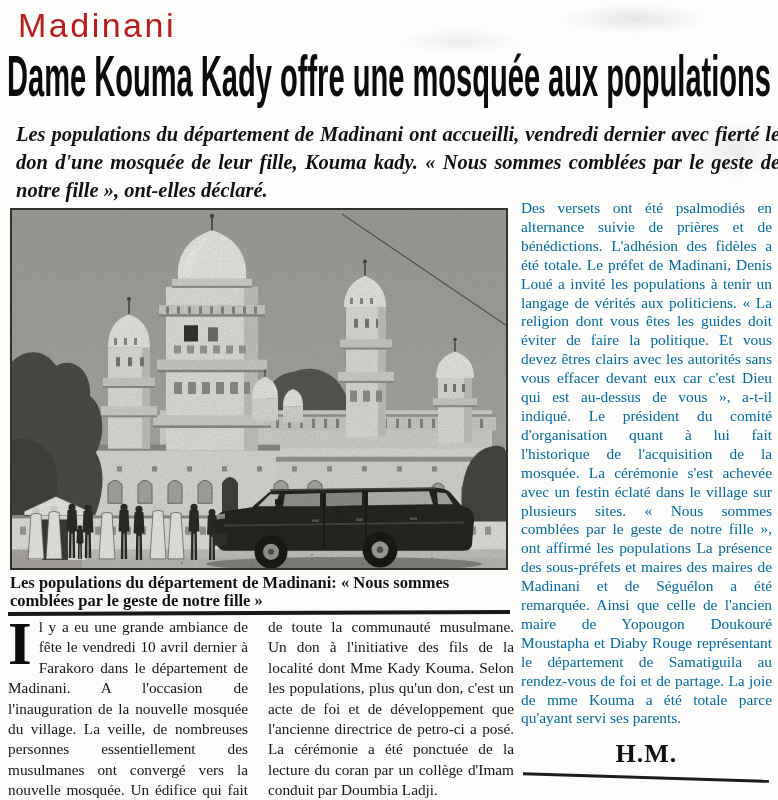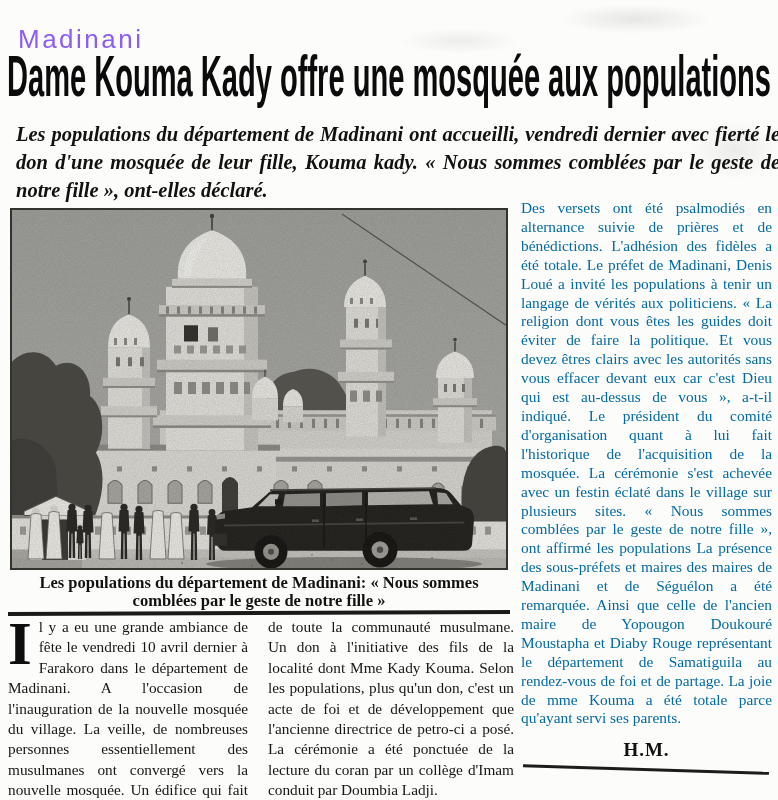--- a/index.html
+++ b/index.html
@@ -7,62 +7,62 @@
     width:778px;height:800px;position:relative;overflow:hidden;
     background:#fcfcfa;color:#141414;
     font-family:"Liberation Serif",serif;
   }
   .smudge{position:absolute;border-radius:50%;pointer-events:none;}
   .smudge.s1{left:560px;top:4px;width:150px;height:30px;background:radial-gradient(closest-side,rgba(40,40,40,.10),transparent);}
   .smudge.s2{left:400px;top:28px;width:120px;height:26px;background:radial-gradient(closest-side,rgba(40,40,40,.07),transparent);}
   .smudge.s3{left:690px;top:120px;width:90px;height:60px;background:radial-gradient(closest-side,rgba(40,40,40,.08),transparent);}
 
   .kicker{
-    position:absolute;left:18px;top:24px;
+    position:absolute;left:18px;top:6px;
     font-family:"Liberation Sans",sans-serif;font-weight:400;
-    font-size:26px;letter-spacing:2.5px;color:#8b5cf6;
+    font-size:34px;letter-spacing:2.5px;color:#b91c1c;
   }
   .headline-svg{position:absolute;left:6px;top:44px;width:768px;height:68px;}
   .headline-text{
     font-family:"Liberation Sans",sans-serif;font-weight:700;
     font-size:57px;fill:#0b0b0b;
   }
   .lede{
     position:absolute;left:8px;top:112px;width:764px;margin:8px;
     font-style:italic;font-weight:700;font-size:20.5px;line-height:28px;
     text-align:justify;color:#111;
   }
   .photo{
     position:absolute;left:10px;top:208px;width:498px;height:362px;margin:0;
     border:2px solid #34322c;box-sizing:border-box;background:#a4a4a0;
   }
   .photo svg{display:block;width:100%;height:100%;}
   .caption{
     position:absolute;left:10px;top:574px;width:498px;
-    font-weight:700;font-size:16.5px;line-height:17.5px;text-align:center;color:#121212;
+    font-weight:700;font-size:16.5px;line-height:17.5px;text-align:left;color:#121212;
   }
   .caption-rule{
     position:absolute;left:8px;top:611px;width:502px;height:3.5px;
     background:#1a1a18;transform:rotate(-0.25deg);
   }
   .col{
     position:absolute;top:617px;font-size:15.3px;line-height:20.4px;
     text-align:justify;color:#151515;hyphens:auto;
   }
   .col-left{left:8px;width:240px;}
   .col-middle{left:268px;width:246px;}
   .dropcap{
     float:left;font-weight:700;font-size:61px;line-height:50px;
     padding:2px 7px 0 0;color:#0e0e0e;
   }
   .rail{position:absolute;left:521px;top:199px;width:251px;}
   .rail-text{
     font-size:15.4px;line-height:18.9px;text-align:justify;color:#0369a1;hyphens:auto;
   }
-  .byline{margin-top:11px;text-align:center;font-weight:700;font-size:19px;color:#101010;letter-spacing:1px;}
+  .byline{margin-top:11px;text-align:center;font-weight:700;font-size:26px;color:#101010;letter-spacing:1px;}
   .byline-rule{margin-top:7px;margin-left:2px;width:246px;height:3px;background:#1c1c1a;transform:rotate(1.8deg);}
 </style>
 </head>
 <body>
 
 <div class="smudge s1"></div>
 <div class="smudge s2"></div>
 <div class="smudge s3"></div>
 
 <div class="kicker">Madinani</div>

